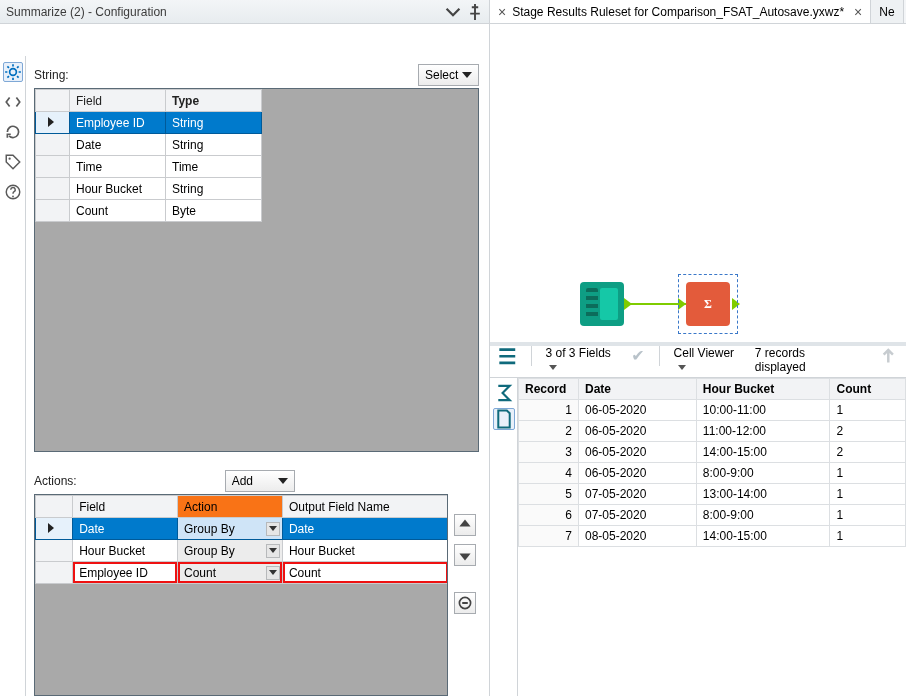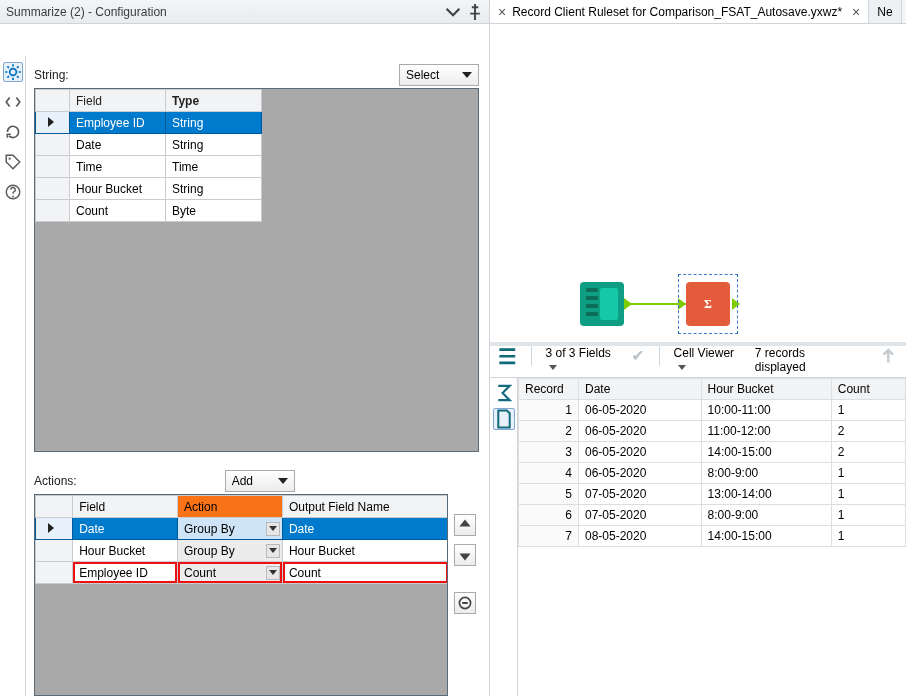--- a/index.html
+++ b/index.html
@@ -10,21 +10,21 @@
 .cfg-header { height: 24px; background: linear-gradient(#f3f5f7,#e7ecef); border-bottom:1px solid #d0d4d8; display:flex; align-items:center; padding:0 6px; color:#3c3c3c; }
 .cfg-header .spacer { flex:1; }
 .hdr-icon { width:16px; height:16px; margin-left:6px; display:flex; align-items:center; justify-content:center; color:#3c3c3c; cursor:pointer; }
 .cfg-body { flex:1; display:flex; overflow:hidden; }
 .side-icons { width:26px; background:#fff; border-right:1px solid #d0d4d8; padding-top:6px; display:flex; flex-direction:column; align-items:center; gap:10px;}
 .side-icons .ico { width:20px; height:20px; display:flex; align-items:center; justify-content:center; border:1px solid transparent; border-radius:2px; color:#5a5a5a; cursor:pointer;}
 .side-icons .ico.active { border-color:#7fa8d6; background:#e8f0fa; color:#006fbf;}
 .cfg-main { flex:1; display:flex; flex-direction:column; overflow:hidden; padding:8px 10px 0 8px; background:#fff;}
 .fields-hdr-row { display:flex; align-items:flex-end; margin-bottom:2px; }
 .fields-label { font-weight:400; color:#222; padding-bottom:4px;}
-.select-btn { margin-left:auto; width:80px; height:22px; border:1px solid #a7abb0; background:linear-gradient(#fff,#ececec); display:flex; align-items:center; justify-content:space-between; padding:0 6px; cursor:pointer;}
+.select-btn { margin-left:auto; width:61px; height:22px; border:1px solid #a7abb0; background:linear-gradient(#fff,#ececec); display:flex; align-items:center; justify-content:space-between; padding:0 6px; cursor:pointer;}
 .select-btn .tri { width:0;height:0;border-left:5px solid transparent;border-right:5px solid transparent;border-top:6px solid #222;}
 .grid-wrap { border:1px solid #5a6a76; background:#a9a9a9; height:370px; overflow:hidden;}
 table.grid { border-collapse:collapse; background:#fff; }
 table.grid th, table.grid td { border:1px solid #c9cbce; padding:3px 6px; text-align:left; background:#fff; height:22px; }
 table.grid th { background:#f2f3f5; font-weight:400; color:#222;}
 table.grid .rowhdr { width:34px; background:#f2f3f5;}
 tr.sel td { background:#007acc; color:#fff; border-color:#005a99;}
 tr.sel .rowhdr { background:#e6f1fb; color:#000;}
 .rowptr { width:0;height:0;border-top:5px solid transparent;border-bottom:5px solid transparent;border-left:6px solid #222; display:inline-block; margin-left:6px;}
 .grid .c-field { width:96px;}
@@ -80,21 +80,21 @@
 .tb-ico.active{ color:#0f6a7c;}
 .sep{ width:1px;height:20px;background:#d0d4d8;}
 .dd-small .tri{width:0;height:0;border-left:4px solid transparent;border-right:4px solid transparent;border-top:5px solid #555; display:inline-block; margin-left:4px; vertical-align:middle;}
 .check{ color:#b8c2c9; font-size:16px;}
 .results-body{ flex:1; display:flex; overflow:hidden;}
 .res-side{ width:28px; border-right:1px solid #d0d4d8; display:flex; flex-direction:column; align-items:center; padding-top:4px; gap:4px;}
 .res-side .rs{ width:22px;height:22px; display:flex; align-items:center; justify-content:center; border:1px solid transparent; border-radius:2px; color:#0f6a7c; cursor:pointer;}
 .res-side .rs.active{ border-color:#7fa8d6; background:#e8f0fa;}
 table.res{ border-collapse:collapse; width:100%;}
 table.res th, table.res td{ border:1px solid #dcdfe2; padding:3px 6px; height:20px; text-align:left; font-size:12px;}
-table.res th{ background:#f2f3f5; font-weight:400;}
+table.res th{ background:#f2f3f5; font-weight:700;}
 table.res td.rnum{ text-align:right; width:60px; background:#fafafa;}
 .res-scroll{ flex:1; overflow:auto;}
 </style>
 </head>
 <body>
 
 <div class="left-panel">
 
   <div class="cfg-header">
     <span>Summarize (2) - Configuration</span>
@@ -258,21 +258,21 @@
         </div>
       </div>
     </div>
   </div>
 </div>
 
 <div class="right-panel">
   <div class="tabstrip">
     <div class="tab">
       <span class="x">×</span>
-      <span>Record Client Ruleset for Comparison_FSAT_Autosave.yxwz*</span>
+      <span>Stage Results Ruleset for Comparison_FSAT_Autosave.yxwz*</span>
       <span class="x" style="margin-left:4px">×</span>
     </div>
     <div class="tab inactive">
       <span>Ne</span>
     </div>
   </div>
 
   <div class="canvas">
     <div class="node green">
       <span class="conn-out"></span>

